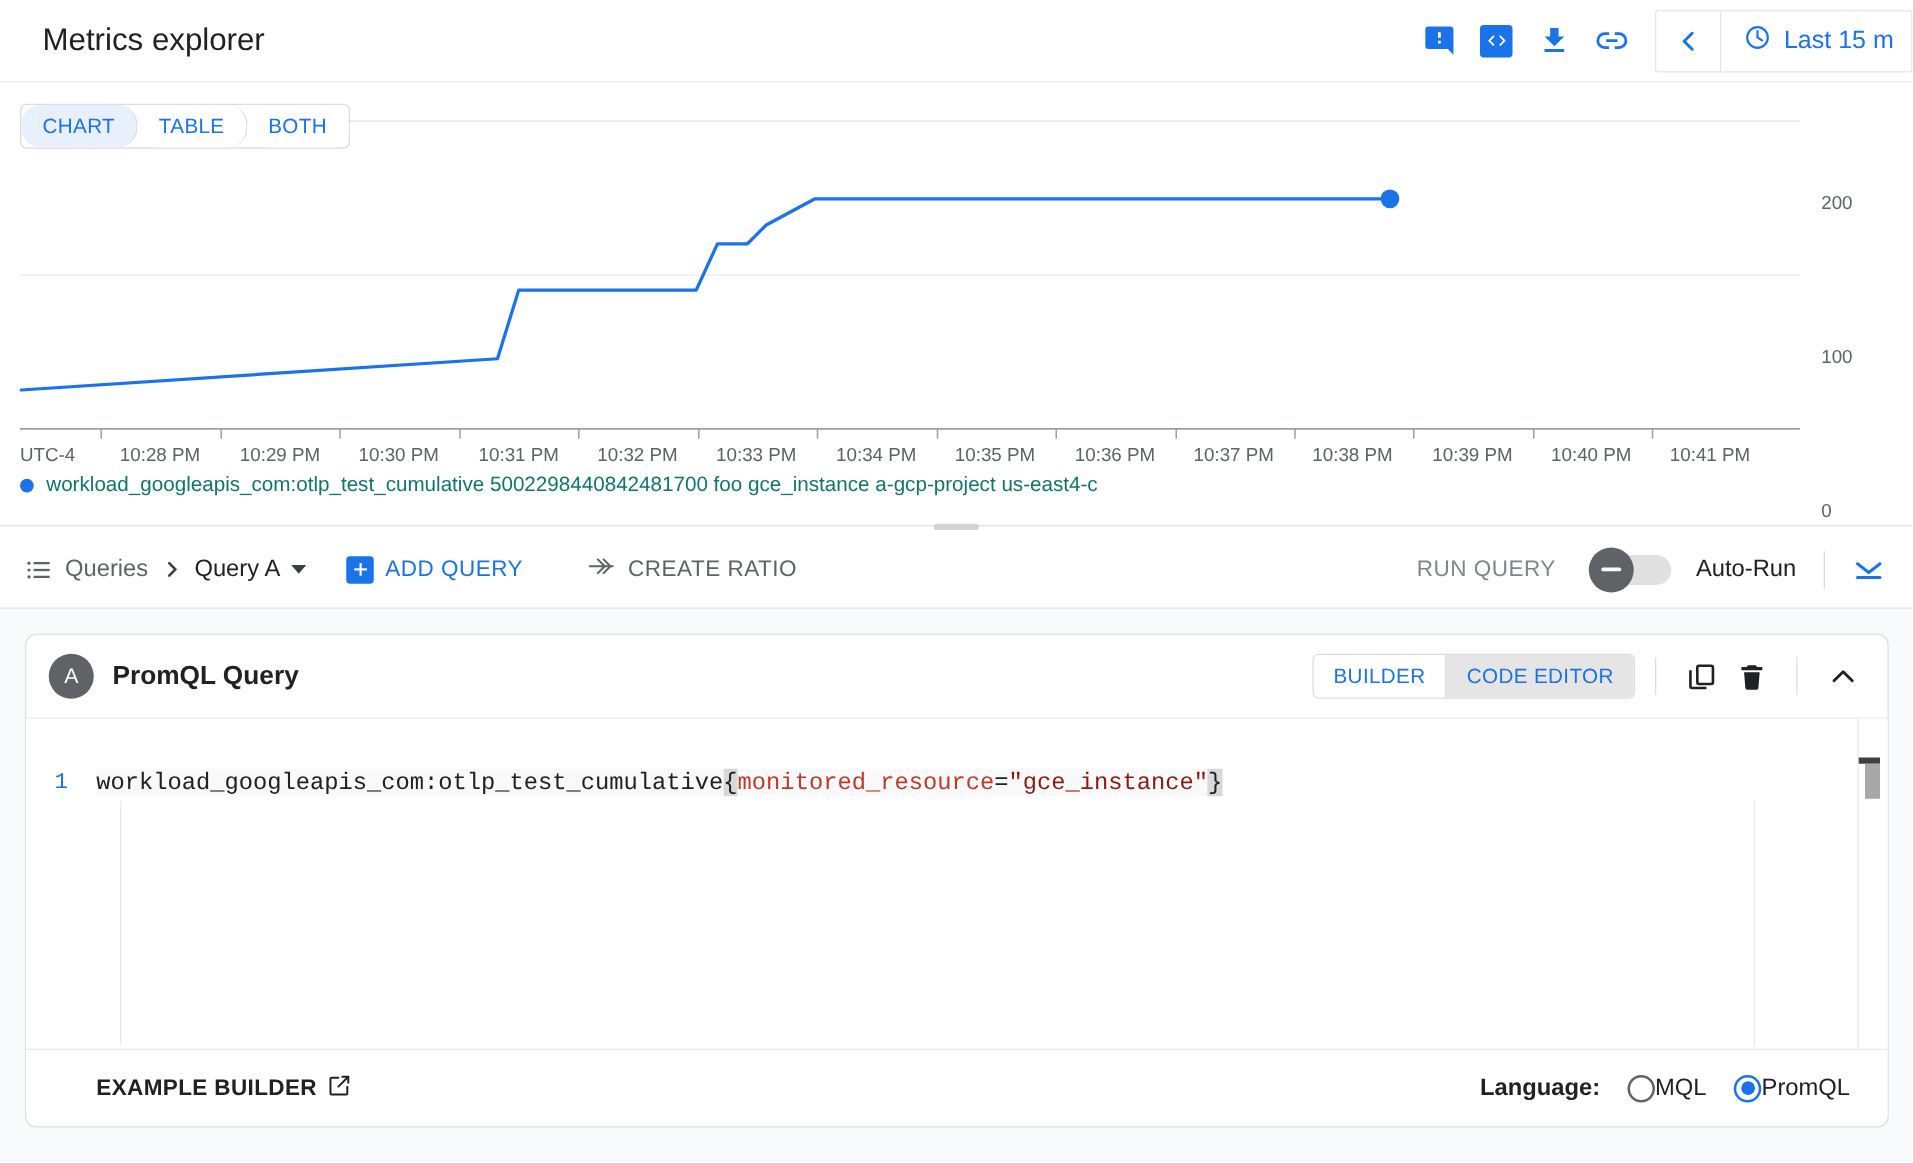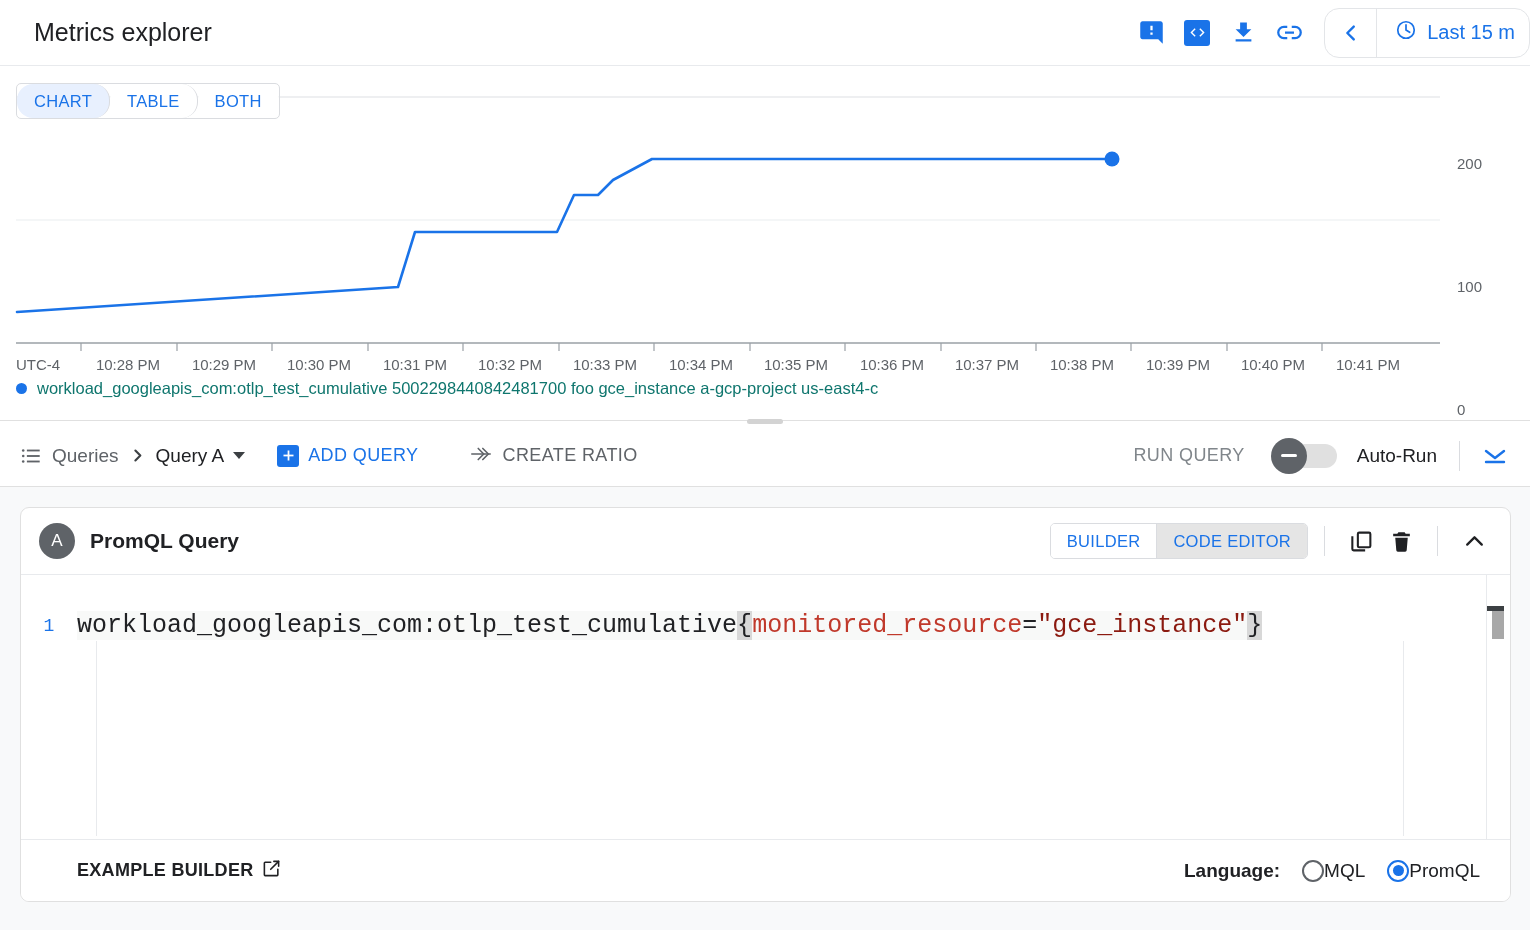--- a/index.html
+++ b/index.html
@@ -30,21 +30,21 @@
     width: 46px; height:46px; display:flex; align-items:center; justify-content:center;
     cursor:pointer; border-radius:50%;
   }
   .hicon svg { display:block; }
   .icon-blue-filled {
     width:26px; height:26px; background:#1a73e8; border-radius:3px;
     display:flex; align-items:center; justify-content:center;
   }
   .time-ctl {
     margin-left: 12px; height: 50px; display:flex; align-items:stretch;
-    border:1px solid #e3e5e8; border-radius:15px; background:#fff; overflow:hidden;
+    border:1px solid #e3e5e8; border-radius:3px; background:#fff; overflow:hidden;
   }
   .time-back {
     width:52px; display:flex; align-items:center; justify-content:center;
     cursor:pointer; border-right:1px solid #e3e5e8;
   }
   .time-range {
     display:flex; align-items:center; gap:10px; padding: 0 14px 0 18px;
     color:#1a73e8; font-size:20px; cursor:pointer; white-space:nowrap;
   }
 
@@ -148,21 +148,21 @@
   .seg-btn2.active { background:#e5e5e5; }
   .cdiv { width:1px; height:30px; background:#dadce0; margin:0 16px; }
   .cicon { width:40px;height:40px;display:flex;align-items:center;justify-content:center;cursor:pointer; }
 
   .editor-wrap { position:relative; height:267px; background:#fff; border-top:1px solid #e8eaed; }
   .a11y-hint { position:absolute; left:25px; top:6px; font-size:17px; color:#5f6368; }
   .code-row { position:absolute; left:0; top:36px; right:0; height:30px; display:flex; align-items:center; }
   .lineno { width:56px; text-align:center; font-size:18px; color:#1a73e8;
             font-family:"Liberation Mono", monospace; }
   .code-line {
-    flex:1 1 auto; font-family:"Liberation Mono", monospace; font-size:25px;
+    flex:1 1 auto; font-family:"Liberation Mono", monospace; font-size:19px;
     white-space:pre; line-height:30px;
   }
   .code-text { background:#f8f9f8; }
   .tok-plain { color:#202124; }
   .tok-attr  { color:#c0392b; }
   .tok-str   { color:#8b1a10; }
   .tok-brace { color:#202124; background:#d8d8d8; }
   .ed-guide { position:absolute; left:75px; top:66px; width:1px; height:195px; background:#e8eaed; }
   .ed-guide2 { position:absolute; left:1382px; top:66px; width:1px; height:195px; background:#e8eaed; }
   .ed-rightcol { position:absolute; right:0; top:0; width:24px; height:267px;

